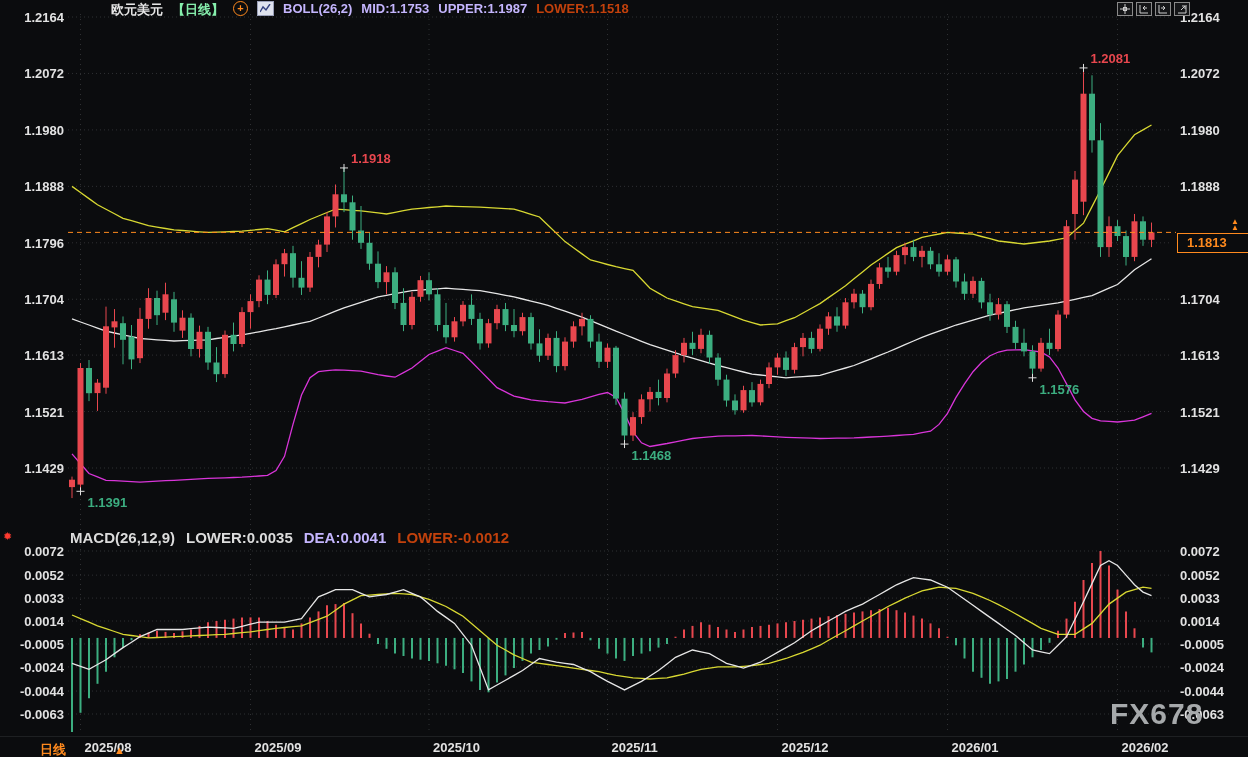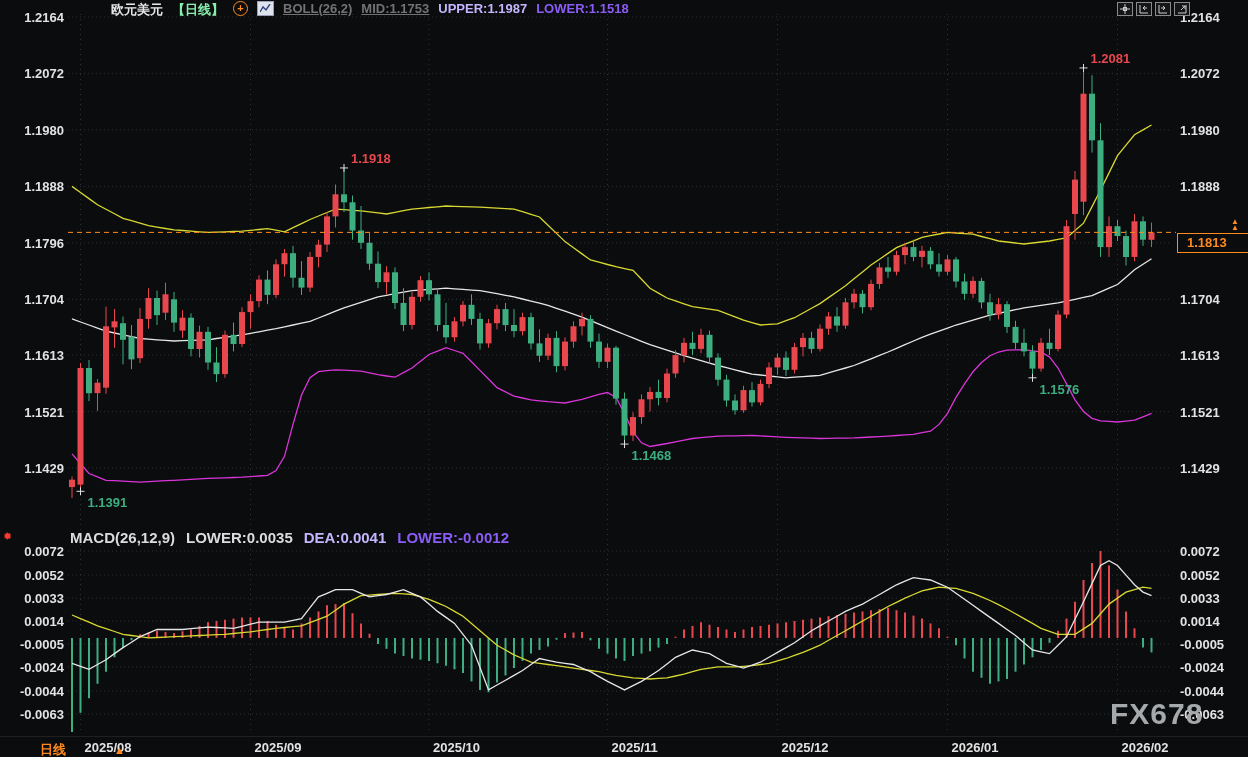--- a/index.html
+++ b/index.html
@@ -2,22 +2,22 @@
 <html><head>
 <meta charset="utf-8">
 <style>
   html,body{margin:0;padding:0;}
   body{width:1248px;height:757px;background:#0b0c0e;position:relative;overflow:hidden;
        font-family:"Liberation Sans","DejaVu Sans",sans-serif;}
   .ovl{position:absolute;white-space:nowrap;}
   .hdr{top:1px;left:70px;display:flex;gap:9px;font-size:13px;font-weight:700;color:#e6e6e6;margin-left:41px;}
   .orange{color:#86efac;}
   .yellow{color:#c4b5fd;}
-  .magenta{color:#8b5cf6;}
-  .white{color:#737373;text-decoration:underline;}
+  .magenta{color:#c2410c;}
+  .white{color:#c4b5fd;}
   .circle-plus{display:inline-flex;width:13px;height:13px;border:1px solid #ff8a1e;border-radius:50%;
        color:#ff8a1e;font-size:11px;line-height:11px;align-items:center;justify-content:center;font-weight:700;}
   .mini-chart{display:inline-flex;width:15px;height:13px;background:#dfe3ee;border:1px solid #9aa0b8;
        align-items:center;justify-content:center;}
   .toolbar{top:2px;left:1117px;display:flex;gap:3px;}
   .tbtn{width:14px;height:12px;border:1px solid #8a8a8a;background:#151618;display:flex;
        align-items:center;justify-content:center;cursor:pointer;}
   .macd-hdr{top:529px;left:70px;display:flex;gap:11px;font-size:15px;font-weight:700;color:#dcdcdc;}
   .starburst{top:530px;left:3px;color:#ff3b30;font-size:11px;}
   .footer-tf{top:741px;left:40px;color:#ff8a1e;font-size:13px;font-weight:700;display:flex;gap:48px;align-items:center;}

